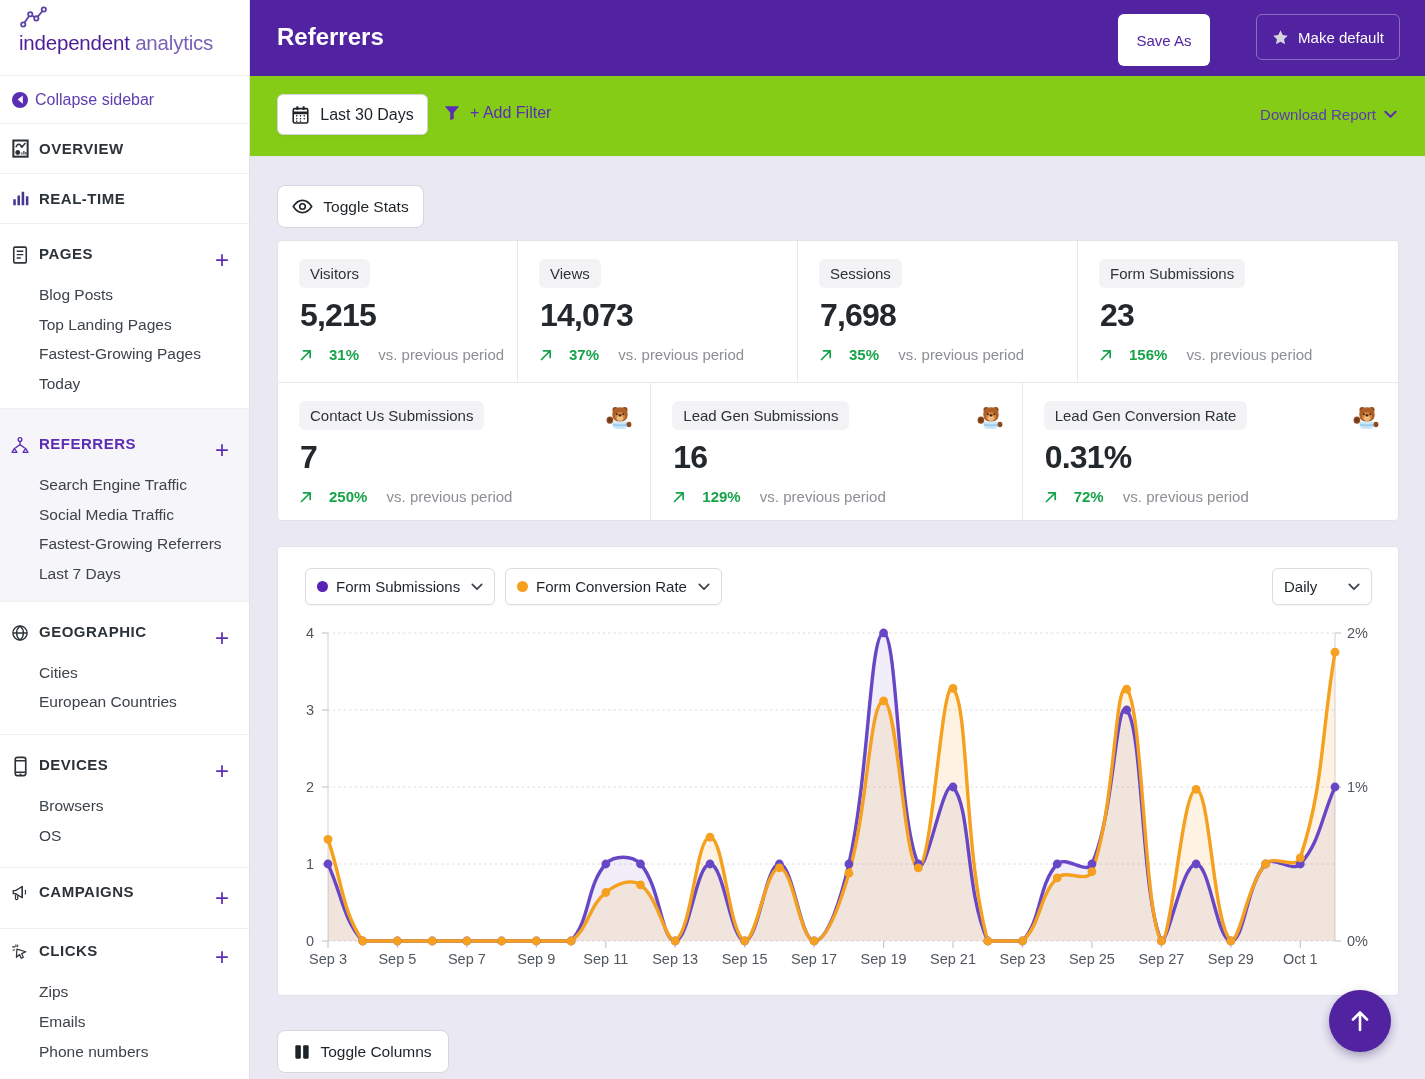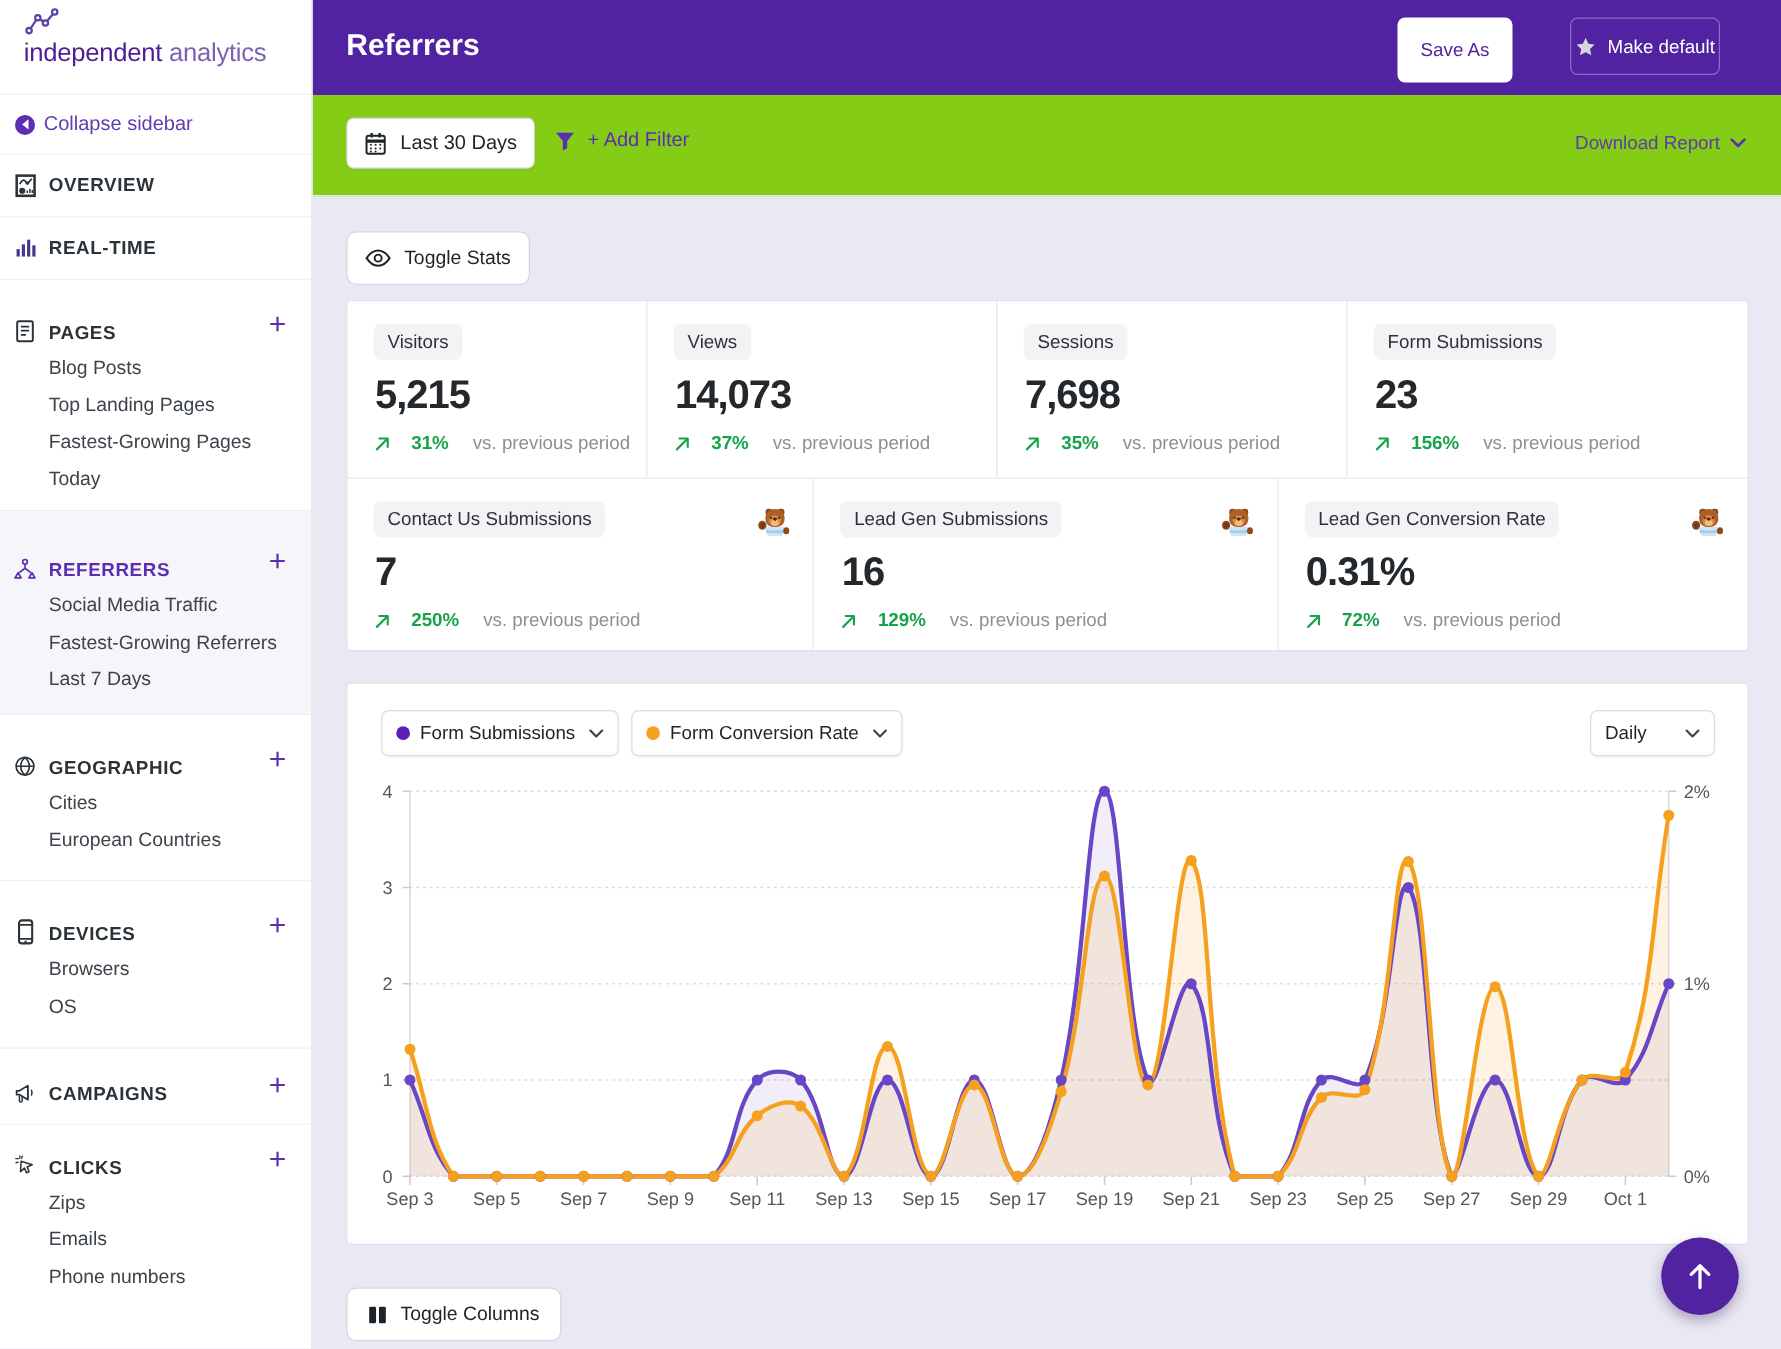--- a/index.html
+++ b/index.html
@@ -9,32 +9,32 @@
 .logoword{position:absolute;left:19px;top:31px;font-size:20.5px;letter-spacing:-0.2px;white-space:nowrap}
 .logoword b{color:#4c1d95;font-weight:400}
 .logoword span{color:#7a62b5;font-weight:400}
 .collapse{height:48px;border-bottom:1px solid #f0f0f1;display:flex;align-items:center;padding-left:12px}
 .collapse .cic{width:16px;height:16px;border-radius:50%;background:#5b2db3;display:flex;align-items:center;justify-content:center;margin-right:7px}
 .collapse .ct{color:#5f3db0;font-size:16px}
 .navrow{height:50px;border-bottom:1px solid #f0f0f1;display:flex;align-items:center;padding-left:11px}
 .navrow .nicon{width:18px;display:flex;justify-content:center;margin-right:10px}
 .navrow .ntxt{font-size:15px;font-weight:700;letter-spacing:0.5px;color:#2c3338}
 .group{padding:21px 0 15px 0;border-bottom:1px solid #f0f0f1;position:relative}
-.ghead{height:30px;display:flex;align-items:flex-end;padding-left:11px;position:relative}
+.ghead{height:30px;display:flex;align-items:flex-start;padding-left:11px;position:relative}
 .ghead .nicon{width:18px;display:flex;justify-content:center;margin-right:10px}
 .ghead .ntxt{font-size:15px;font-weight:700;letter-spacing:0.5px;color:#2c3338}
 .plus{position:absolute;right:20px;top:3px;color:#5b2db3;font-size:24px;font-weight:300;line-height:24px}
 .sub{padding:5px 0 0 39px}
 .sub div{font-size:15.5px;color:#3c434a;line-height:29.7px}
 .grp-hl{background:#f6f5fa}
 .grp-hl .ntxt{color:#5b2db3}
 .header{position:absolute;left:250px;top:0;width:1175px;height:76px;background:#5123a0}
 .htitle{position:absolute;left:27px;top:23px;color:#fff;font-size:24px;font-weight:700}
 .saveas{position:absolute;left:868px;top:14px;width:92px;height:52px;background:#fff;border-radius:6px;color:#5123a0;font-size:15px;font-weight:400;display:flex;align-items:center;justify-content:center}
-.makedef{position:absolute;left:1006px;top:14px;width:120px;height:46px;background:#5123a0;border:1px solid #8a6cc5;border-radius:6px;color:#fff;font-size:15px;display:flex;align-items:center;justify-content:center;gap:9px}
+.makedef{position:absolute;left:1006px;top:14px;width:144px;height:46px;background:#5123a0;border:1px solid #8a6cc5;border-radius:6px;color:#fff;font-size:15px;display:flex;align-items:center;justify-content:center;gap:9px}
 .toolbar{position:absolute;left:250px;top:76px;width:1175px;height:81px;background:#84cc16;border-bottom:1px solid #e6e4ec}
 .datebtn{position:absolute;left:27px;top:18px;width:151px;height:41px;background:#fff;border:1px solid #d5d3dc;border-radius:6px;box-shadow:0 1px 2px rgba(16,10,40,0.05);display:flex;align-items:center;justify-content:center;gap:10px;font-size:16px;color:#1d2327}
 .addfilter{position:absolute;left:193px;top:28px;display:flex;align-items:center;gap:9px;color:#5b2db3;font-size:16px}
 .dlreport{position:absolute;right:28px;top:30px;color:#5a3cae;font-size:15px;display:flex;align-items:center;gap:8px}
 .togglestats{position:absolute;left:277px;top:185px;width:147px;height:43px;background:#fff;border:1px solid #d7d5de;border-radius:8px;display:flex;align-items:center;justify-content:center;gap:10px;font-size:15.5px;color:#1d2327}
 .statbox{position:absolute;left:277px;top:240px;width:1122px;height:281px;background:#fff;border:1px solid #e3e1ea;border-radius:4px}
 .srow1{position:absolute;left:0;top:0;width:100%;height:141px;display:flex}
 .srow1 .cell{border-right:1px solid #e8e6ee;height:100%}
 .srow2{position:absolute;left:0;top:141px;width:100%;height:138px;display:flex;border-top:1px solid #e8e6ee}
 .srow2 .cell{border-right:1px solid #e8e6ee;height:100%}
@@ -149,20 +149,21 @@
             <circle cx="12" cy="4.6" r="2.5"></circle>
             <path d="M12 7.4v4.1M12 11.5l-6.2 4.6M12 11.5l6.2 4.6"></path>
             <path d="M4.6 16.3l3.2 5.5H1.4z" stroke-linejoin="round"></path>
             <path d="M19.4 16.3l3.2 5.5h-6.4z" stroke-linejoin="round"></path>
           </svg>
         </span>
         <span class="ntxt">REFERRERS</span>
         <span class="plus">+</span>
       </div>
     <div class="sub">
+        <div>Search Engine Traffic</div>
         <div>Social Media Traffic</div>
         <div>Fastest-Growing Referrers</div>
         <div>Last 7 Days</div>
       </div>
   </div>
   <div class="group" style="padding-bottom:17px">
     <div class="ghead">
         <span class="nicon">
           <svg width="20" height="20" viewBox="0 0 24 24" fill="none" stroke="#2c3338" stroke-width="1.8">
             <circle cx="12" cy="12" r="9.5"></circle>

